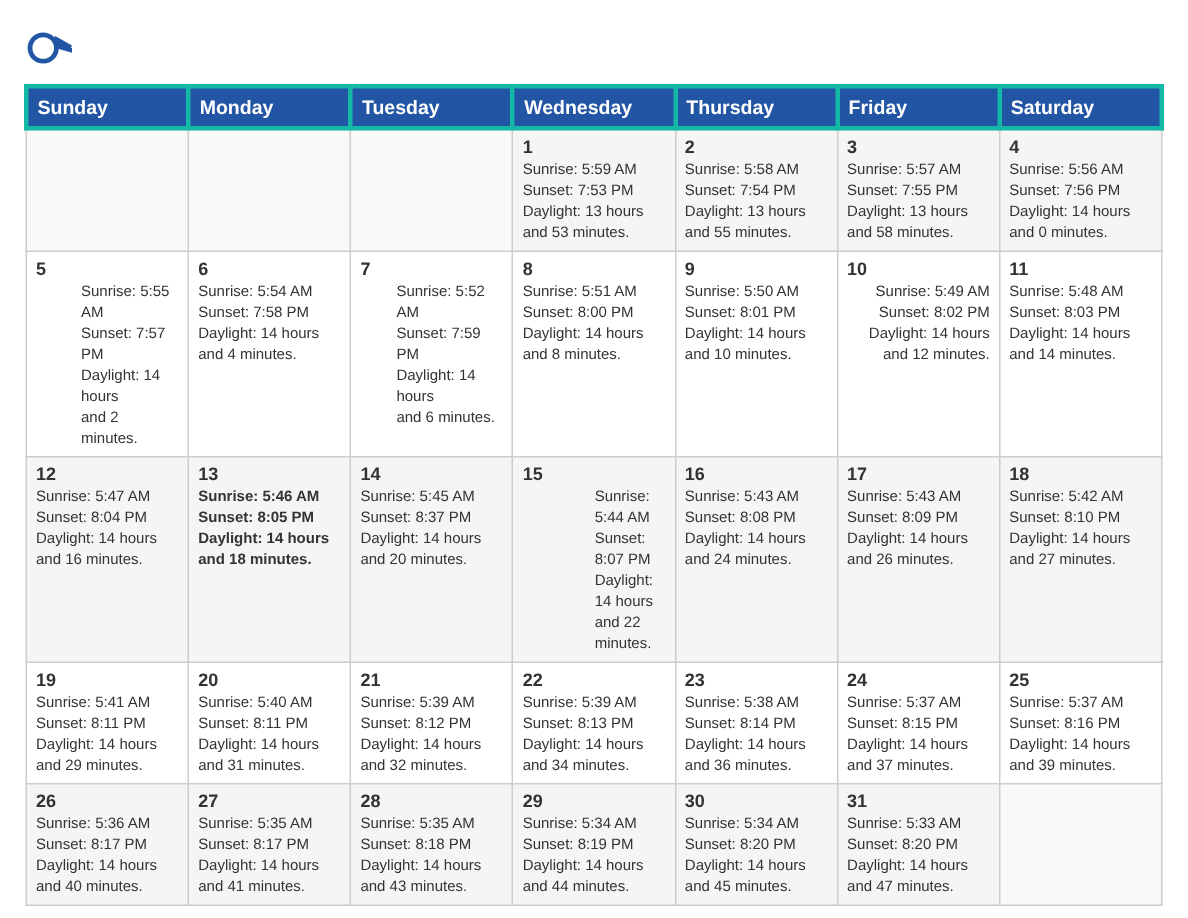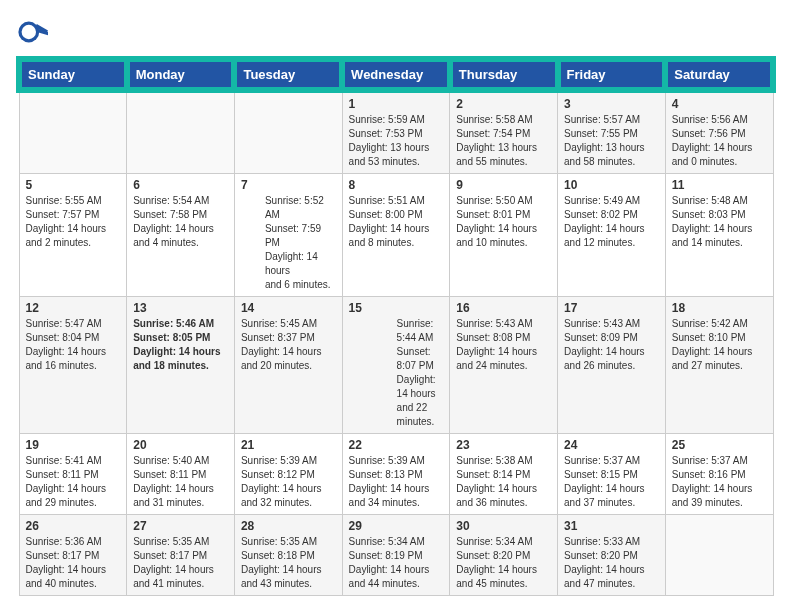--- a/index.html
+++ b/index.html
@@ -56,21 +56,21 @@
       width: 100%;
       border-collapse: collapse;
       table-layout: fixed;
     }
     thead tr th {
       background-color: #2255a4;
       color: #fff;
       text-align: left;
       padding: 5px 6px;
       font-size: 13px;
-      border: 6px solid #14b8a6;
+      border: 3px solid #14b8a6;
     }
     tbody tr td {
       border: 1px solid #ccc;
       vertical-align: top;
       padding: 4px 6px;
       font-size: 10.5px;
       color: #333;
       height: 80px;
       background: #fff;
     }
@@ -159,21 +159,21 @@
           <span class="day-number">4</span>
           <div class="day-info" style="white-space: pre-line;">Sunrise: 5:56 AM
 Sunset: 7:56 PM
 Daylight: 14 hours
 and 0 minutes.</div>
         </td>
       </tr>
       <tr>
         <td>
           <span class="day-number">5</span>
-          <div class="day-info" style="white-space: pre-line;">Sunrise: 5:55 AM
+          <div class="day-info" style="white-space: pre-line; margin-left: 30px;">Sunrise: 5:55 AM
 Sunset: 7:57 PM
 Daylight: 14 hours
 and 2 minutes.</div>
         </td>
         <td>
           <span class="day-number">6</span>
           <div class="day-info" style="white-space: pre-line;">Sunrise: 5:54 AM
 Sunset: 7:58 PM
 Daylight: 14 hours
 and 4 minutes.</div>
@@ -194,21 +194,21 @@
         </td>
         <td>
           <span class="day-number">9</span>
           <div class="day-info" style="white-space: pre-line;">Sunrise: 5:50 AM
 Sunset: 8:01 PM
 Daylight: 14 hours
 and 10 minutes.</div>
         </td>
         <td>
           <span class="day-number">10</span>
-          <div class="day-info" style="white-space: pre-line;">Sunrise: 5:49 AM
+          <div class="day-info" style="white-space: pre-line; text-align: right;">Sunrise: 5:49 AM
 Sunset: 8:02 PM
 Daylight: 14 hours
 and 12 minutes.</div>
         </td>
         <td>
           <span class="day-number">11</span>
           <div class="day-info" style="white-space: pre-line;">Sunrise: 5:48 AM
 Sunset: 8:03 PM
 Daylight: 14 hours
 and 14 minutes.</div>

